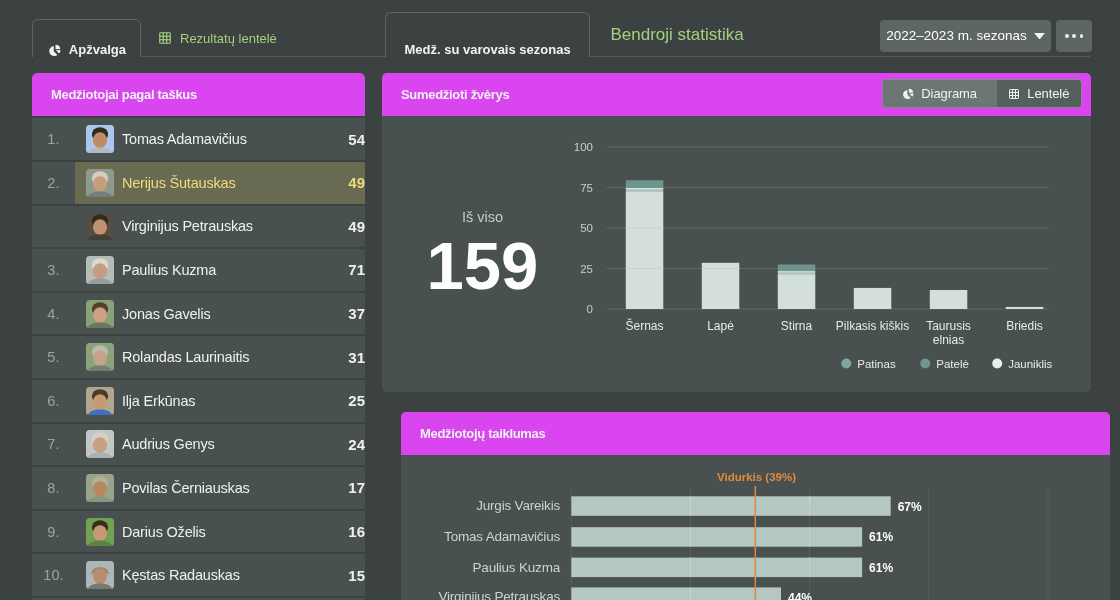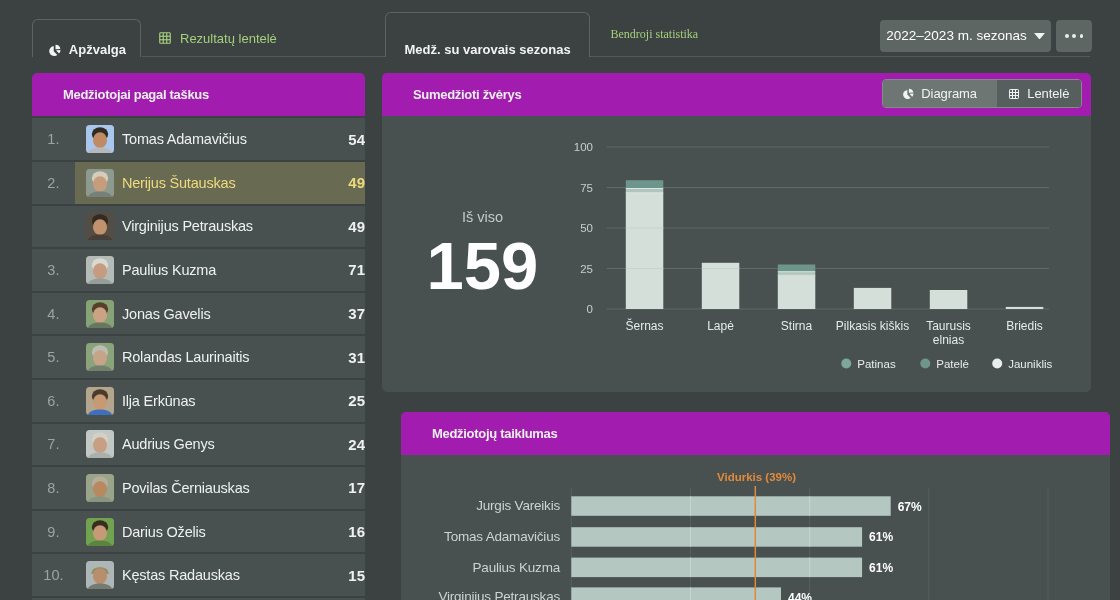--- a/index.html
+++ b/index.html
@@ -4,21 +4,21 @@
 html,body { width:1120px; height:600px; overflow:hidden; background:#3b4241; font-family:"Liberation Sans",sans-serif; -webkit-font-smoothing:antialiased; }
 
 .tab-act { position:absolute; border:1px solid #5c6462; border-bottom:none; border-radius:6px 6px 0 0; display:flex; align-items:flex-end; justify-content:center; gap:8px; color:#f1f4f3; font-weight:700; font-size:13px; }
 .tab-pass { position:absolute; display:flex; align-items:center; gap:8px; color:#a6cf7e; }
 .uline { position:absolute; top:56px; height:1px; background:#535b59; }
 .btn-season { position:absolute; left:880px; top:20px; width:171px; height:31.5px; background:#5e6664; border-radius:4px; display:flex; align-items:center; justify-content:center; gap:7px; color:#ffffff; font-size:13.5px; }
 .btn-dots { position:absolute; left:1056px; top:20px; width:36.3px; height:31.5px; background:#5e6664; border-radius:4px; display:flex; align-items:center; justify-content:center; gap:3.6px; }
 .btn-dots i { width:3.8px; height:3.8px; background:#e8ecea; border-radius:50%; }
 
 .panel { position:absolute; background:#485050; border-radius:5px; }
-.phead { position:absolute; left:0; top:0; right:0; height:43px; background:#a21caf; border-radius:5px 5px 0 0; display:flex; align-items:center; color:#eef1f0; font-size:13px; font-weight:700; letter-spacing:-.3px; padding-left:31px; }
+.phead { position:absolute; left:0; top:0; right:0; height:43px; background:#d946ef; border-radius:5px 5px 0 0; display:flex; align-items:center; color:#eef1f0; font-size:13px; font-weight:700; letter-spacing:-.3px; padding-left:19px; }
 
 .row { position:absolute; left:0; right:0; height:43.5px; border-top:2px solid #3b4241; display:flex; }
 .rk { width:42.8px; display:flex; align-items:center; justify-content:center; color:#9ba4a1; font-size:14.5px; }
 .rbody { flex:1; display:flex; align-items:center; }
 .row.hl .rbody { background:#686a52; }
 .row.hl .nm, .row.hl .sc { color:#eedb7f; }
 .av { margin-left:11.2px; width:28px; height:28px; }
 .nm { margin-left:8px; color:#eef1f0; font-size:14.5px; letter-spacing:-.2px; flex:1; }
 .sc { color:#eef1f0; font-size:15px; font-weight:700; }
 
@@ -58,21 +58,21 @@
       <line x1="9" y1="3" x2="9" y2="21"></line>
       <line x1="15" y1="3" x2="15" y2="21"></line>
     </svg>
   <span>Rezultatų lentelė</span>
 </div>
 
 <div class="tab-act" style="left:385.2px; top:12px; width:204.7px; height:45px;">
   <span>Medž. su varovais sezonas</span>
 </div>
 
-<div class="tab-pass" style="left:610.5px; top:12px; height:45px; font-size:12px; font-weight:400;font-family:Liberation Serif, serif;">
+<div class="tab-pass" style="left:610.5px; top:12px; height:45px; font-size:17px; font-weight:400;">
   <span>Bendroji statistika</span>
 </div>
 
 <div class="btn-season">
     <span>2022–2023 m. sezonas</span>
  <svg width="11" height="6.5" viewBox="0 0 10 6">
       <path d="M0 0 L10 0 L5 6 Z" fill="#f2f5f4"></path>
     </svg>
 </div>
 <div class="btn-dots">

